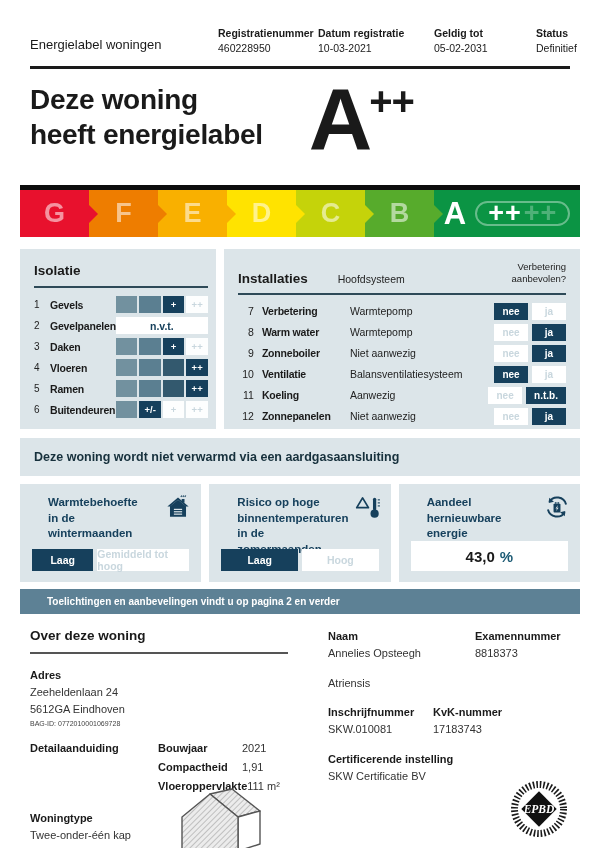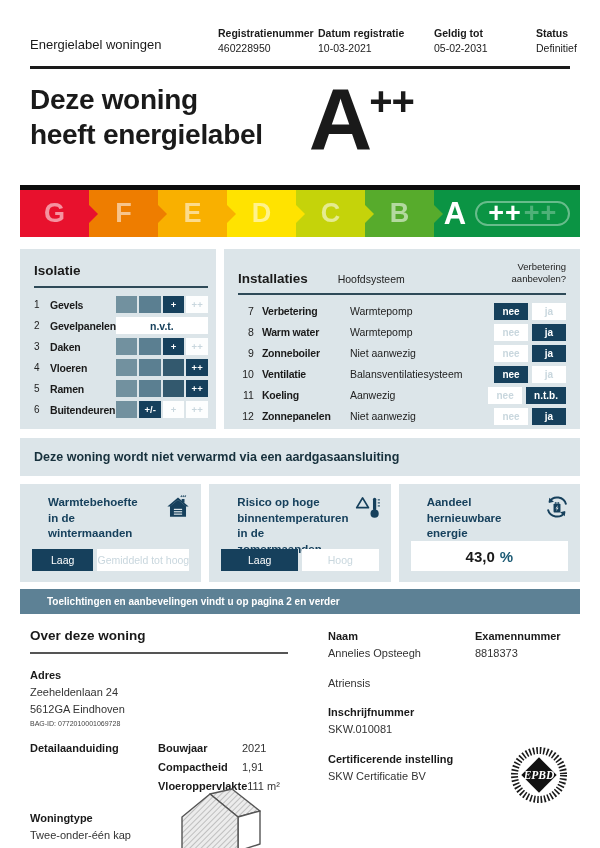--- a/index.html
+++ b/index.html
@@ -80,21 +80,21 @@
   .tog.on { background:#16405c; color:#fff; }
   .tog.off { background:#fff; color:#c9d7de; }
 
   
   .gas-banner { margin-top:9px; background:#dce5e9; padding:12px 14px; font-size:12.5px; font-weight:bold; color:#16303c; }
   .boxes { display:flex; gap:8px; margin-top:8px; }
   .box { position:relative; flex:1; background:#dce5e9; height:98px; padding:11px 28px; }
   .box-title { font-size:11.5px; font-weight:bold; color:#16405c; line-height:1.35; width:80%; }
   .box-icon { position:absolute; top:10px; right:10px; }
   .box-btns { position:absolute; left:12px; right:12px; bottom:11px; display:flex; gap:4px; }
-  .bbtn { height:22px; display:flex; align-items:center; justify-content:center; font-size:10.5px; font-weight:normal; }
+  .bbtn { height:22px; display:flex; align-items:center; justify-content:center; font-size:10.5px; font-weight:bold; }
   .bbtn.on { background:#16405c; color:#fff; }
   .bbtn.off { background:#fff; color:#c9d7de; }
   .w2{flex:2} .w3{flex:3} .w1{flex:1}
   .value-bar { position:absolute; left:12px; right:12px; bottom:11px; height:30px; background:#fff;
     display:flex; align-items:center; justify-content:center; font-size:15px; font-weight:bold; }
   .value-bar .unit { color:#1b5a74; margin-left:5px; }
   .page-banner { margin-top:7px; background:#5d8195; color:#fff; font-size:10px; font-weight:bold; padding:7px 27px; }
 
   
   .details { display:flex; gap:40px; margin:14px 10px 0; }
@@ -106,21 +106,21 @@
   .val { font-size:11px; color:#333; line-height:1.5; }
   .bag { font-size:7px; color:#444; margin-top:3px; }
   .split { display:flex; }
   .facts { margin-left:auto; width:130px; }
   .fact { display:flex; margin-bottom:2px; }
   .fact .lab { flex:0 0 84px; }
   .woningtype-grp { display:flex; }
   .house-illu { margin-left:auto; margin-right:14px; margin-top:-26px; }
   .sub2 { flex:0 0 95px; }
   .sub105 { flex:0 0 105px; }
-  .stamp { position:absolute; right:2px; top:118px; }
+  .stamp { position:absolute; right:2px; top:152px; }
 </style>
 </head>
 <body>
 
 <div class="page">
 
   <header class="doc-header">
     <div class="doc-title">Energielabel woningen</div>
     <div class="hfield hf1">
       <div class="hl">Registratienummer</div>
@@ -465,20 +465,24 @@
         </div>
       </div>
       <div class="grp">
         <div class="val">Atriensis</div>
       </div>
       <div class="grp split">
         <div class="sub105">
           <div class="lab">Inschrijfnummer</div>
           <div class="val">SKW.010081</div>
         </div>
+        <div>
+          <div class="lab">KvK-nummer</div>
+          <div class="val">17183743</div>
+        </div>
       </div>
       <div class="grp">
         <div class="lab">Certificerende instelling</div>
         <div class="val">SKW Certificatie BV</div>
       </div>
 
       <span class="stamp">
         <svg width="58" height="58" viewBox="0 0 58 58">
           <circle cx="29" cy="29" r="24.5" fill="none" stroke="#1a1a1a" stroke-width="7" stroke-dasharray="1.6 1.9"></circle>
           <rect x="16.5" y="16.5" width="25" height="25" fill="#111" transform="rotate(45 29 29)"></rect>

